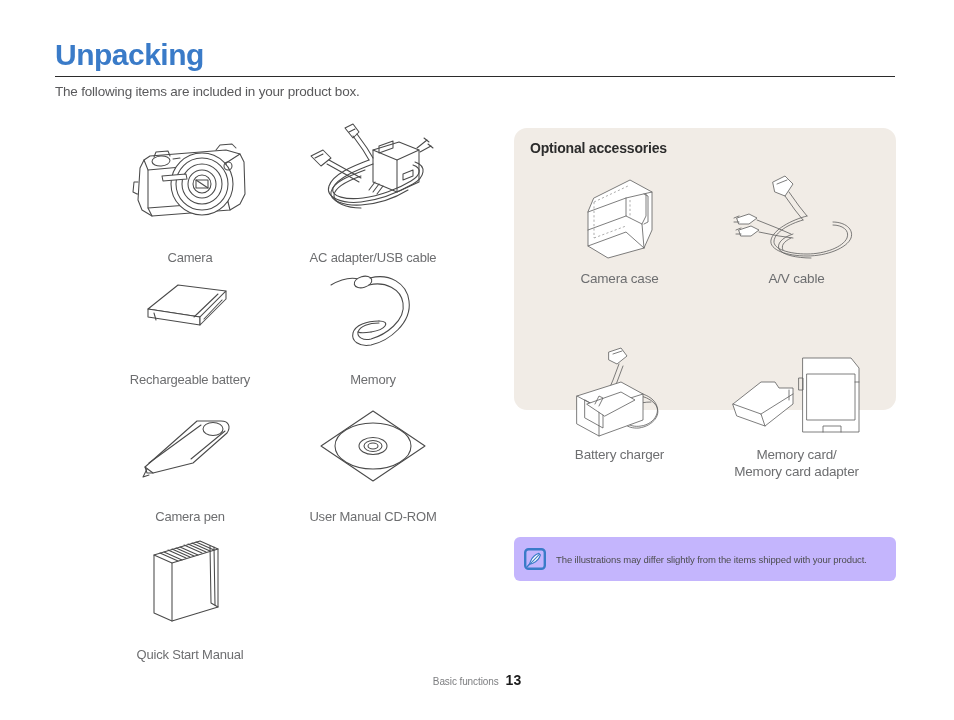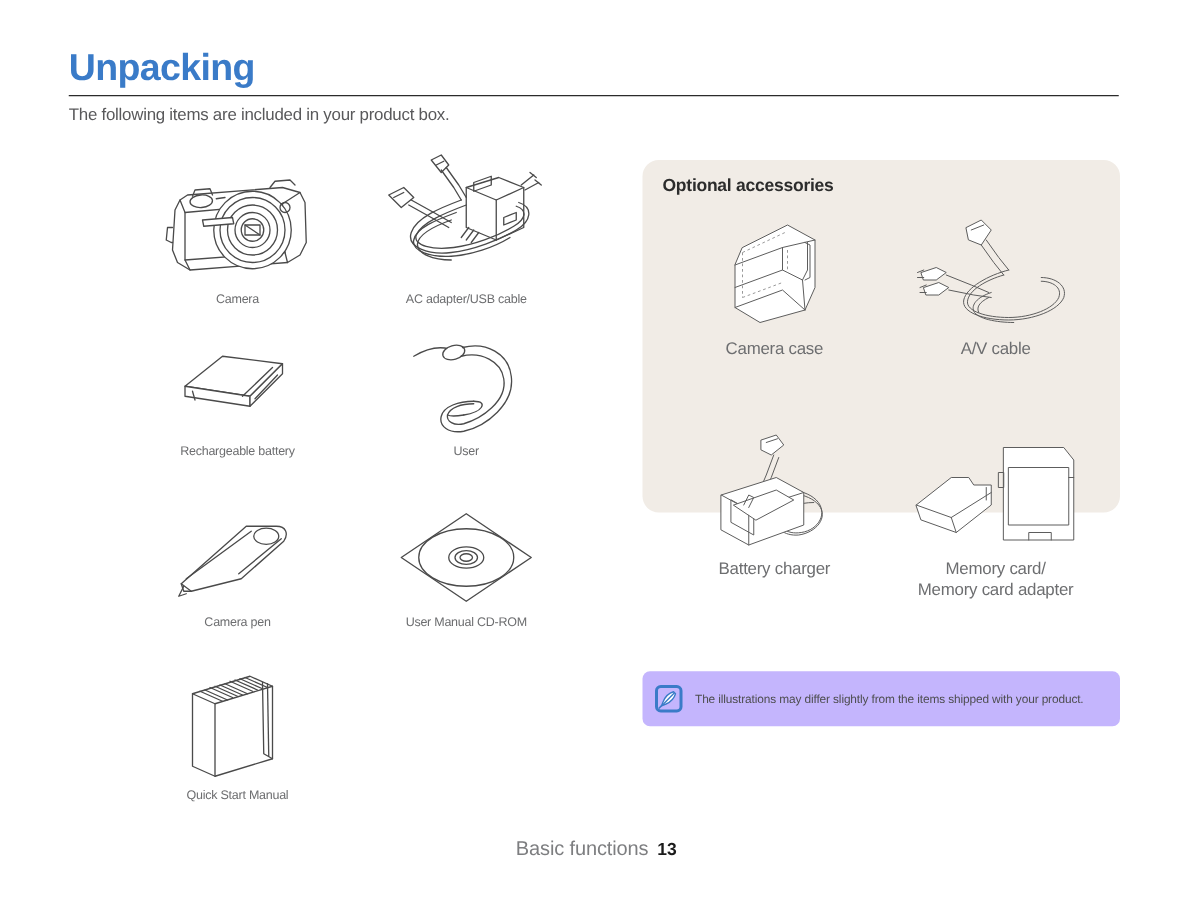--- a/index.html
+++ b/index.html
@@ -50,25 +50,25 @@
     position: absolute;
     text-align: center;
   }
   .item-art {
     height: 100px;
     display: flex;
     align-items: center;
     justify-content: center;
   }
   .item-label {
-    font-size: 10px;
+    font-size: 13px;
     color: #6d6e70;
     letter-spacing: -0.2px;
     line-height: 1.25;
-    margin-top: 6px;
+    margin-top: 22px;
   }
 
   
   .opt-panel {
     position: absolute;
     left: 514px; top: 128px;
     width: 382px; height: 282px;
     background: #f1ece6;
     border-radius: 13px;
   }
@@ -124,21 +124,21 @@
 
   
   .footer {
     position: absolute;
     left: 0; top: 671px;
     width: 954px;
     text-align: center;
     white-space: nowrap;
   }
   .footer-section {
-    font-size: 16px;
+    font-size: 10px;
     color: #7d7e80;
     letter-spacing: -0.1px;
   }
   .footer-page {
     font-size: 14px;
     font-weight: bold;
     color: #1b1b1b;
     margin-left: 7px;
   }
 
@@ -238,21 +238,21 @@
       <div class="item-art" style="height:85px;">
         <svg width="100" height="86" viewBox="0 0 100 86">
           <path class="ln" d="M8 20 C18 14 28 12 36 14"></path>
           <ellipse class="fillw" cx="40" cy="17" rx="9" ry="5.5" transform="rotate(-16 40 17)"></ellipse>
           <path class="ln" d="M47 13 C66 8 84 18 86 36 C89 58 66 76 48 80 C36 82 28 76 30 68 C32 60 44 56 56 56"></path>
           <path class="ln" d="M46 20 C62 16 78 24 80 38 C83 56 62 70 48 74 C40 76 34 72 35 67 C37 61 46 58 56 58"></path>
           <path class="ln" d="M56 56 C62 56 64 58 62 61 C60 64 54 66 48 67"></path>
           <path class="ln" d="M48 67 C42 68 37 68 35 67"></path>
         </svg>
       </div>
-      <div class="item-label">User</div>
+      <div class="item-label">Memory</div>
     </div>
 
     <div class="item-cell" style="left:40px; top:285px; width:190px;">
       <div class="item-art" style="height:82px;">
         <svg width="110" height="70" viewBox="0 0 110 70">
           <path class="fillw" d="M10 56 L62 10 L86 10 C94 10 96 16 92 22 L58 52 L18 62 Z"></path>
           <path class="ln" d="M10 56 L12 62 L18 62"></path>
           <path class="ln" d="M14 52 L66 14"></path>
           <ellipse class="fillw" cx="78" cy="18" rx="10" ry="6.5"></ellipse>
           <path class="ln" d="M12 58 L8 66 L14 64"></path>

